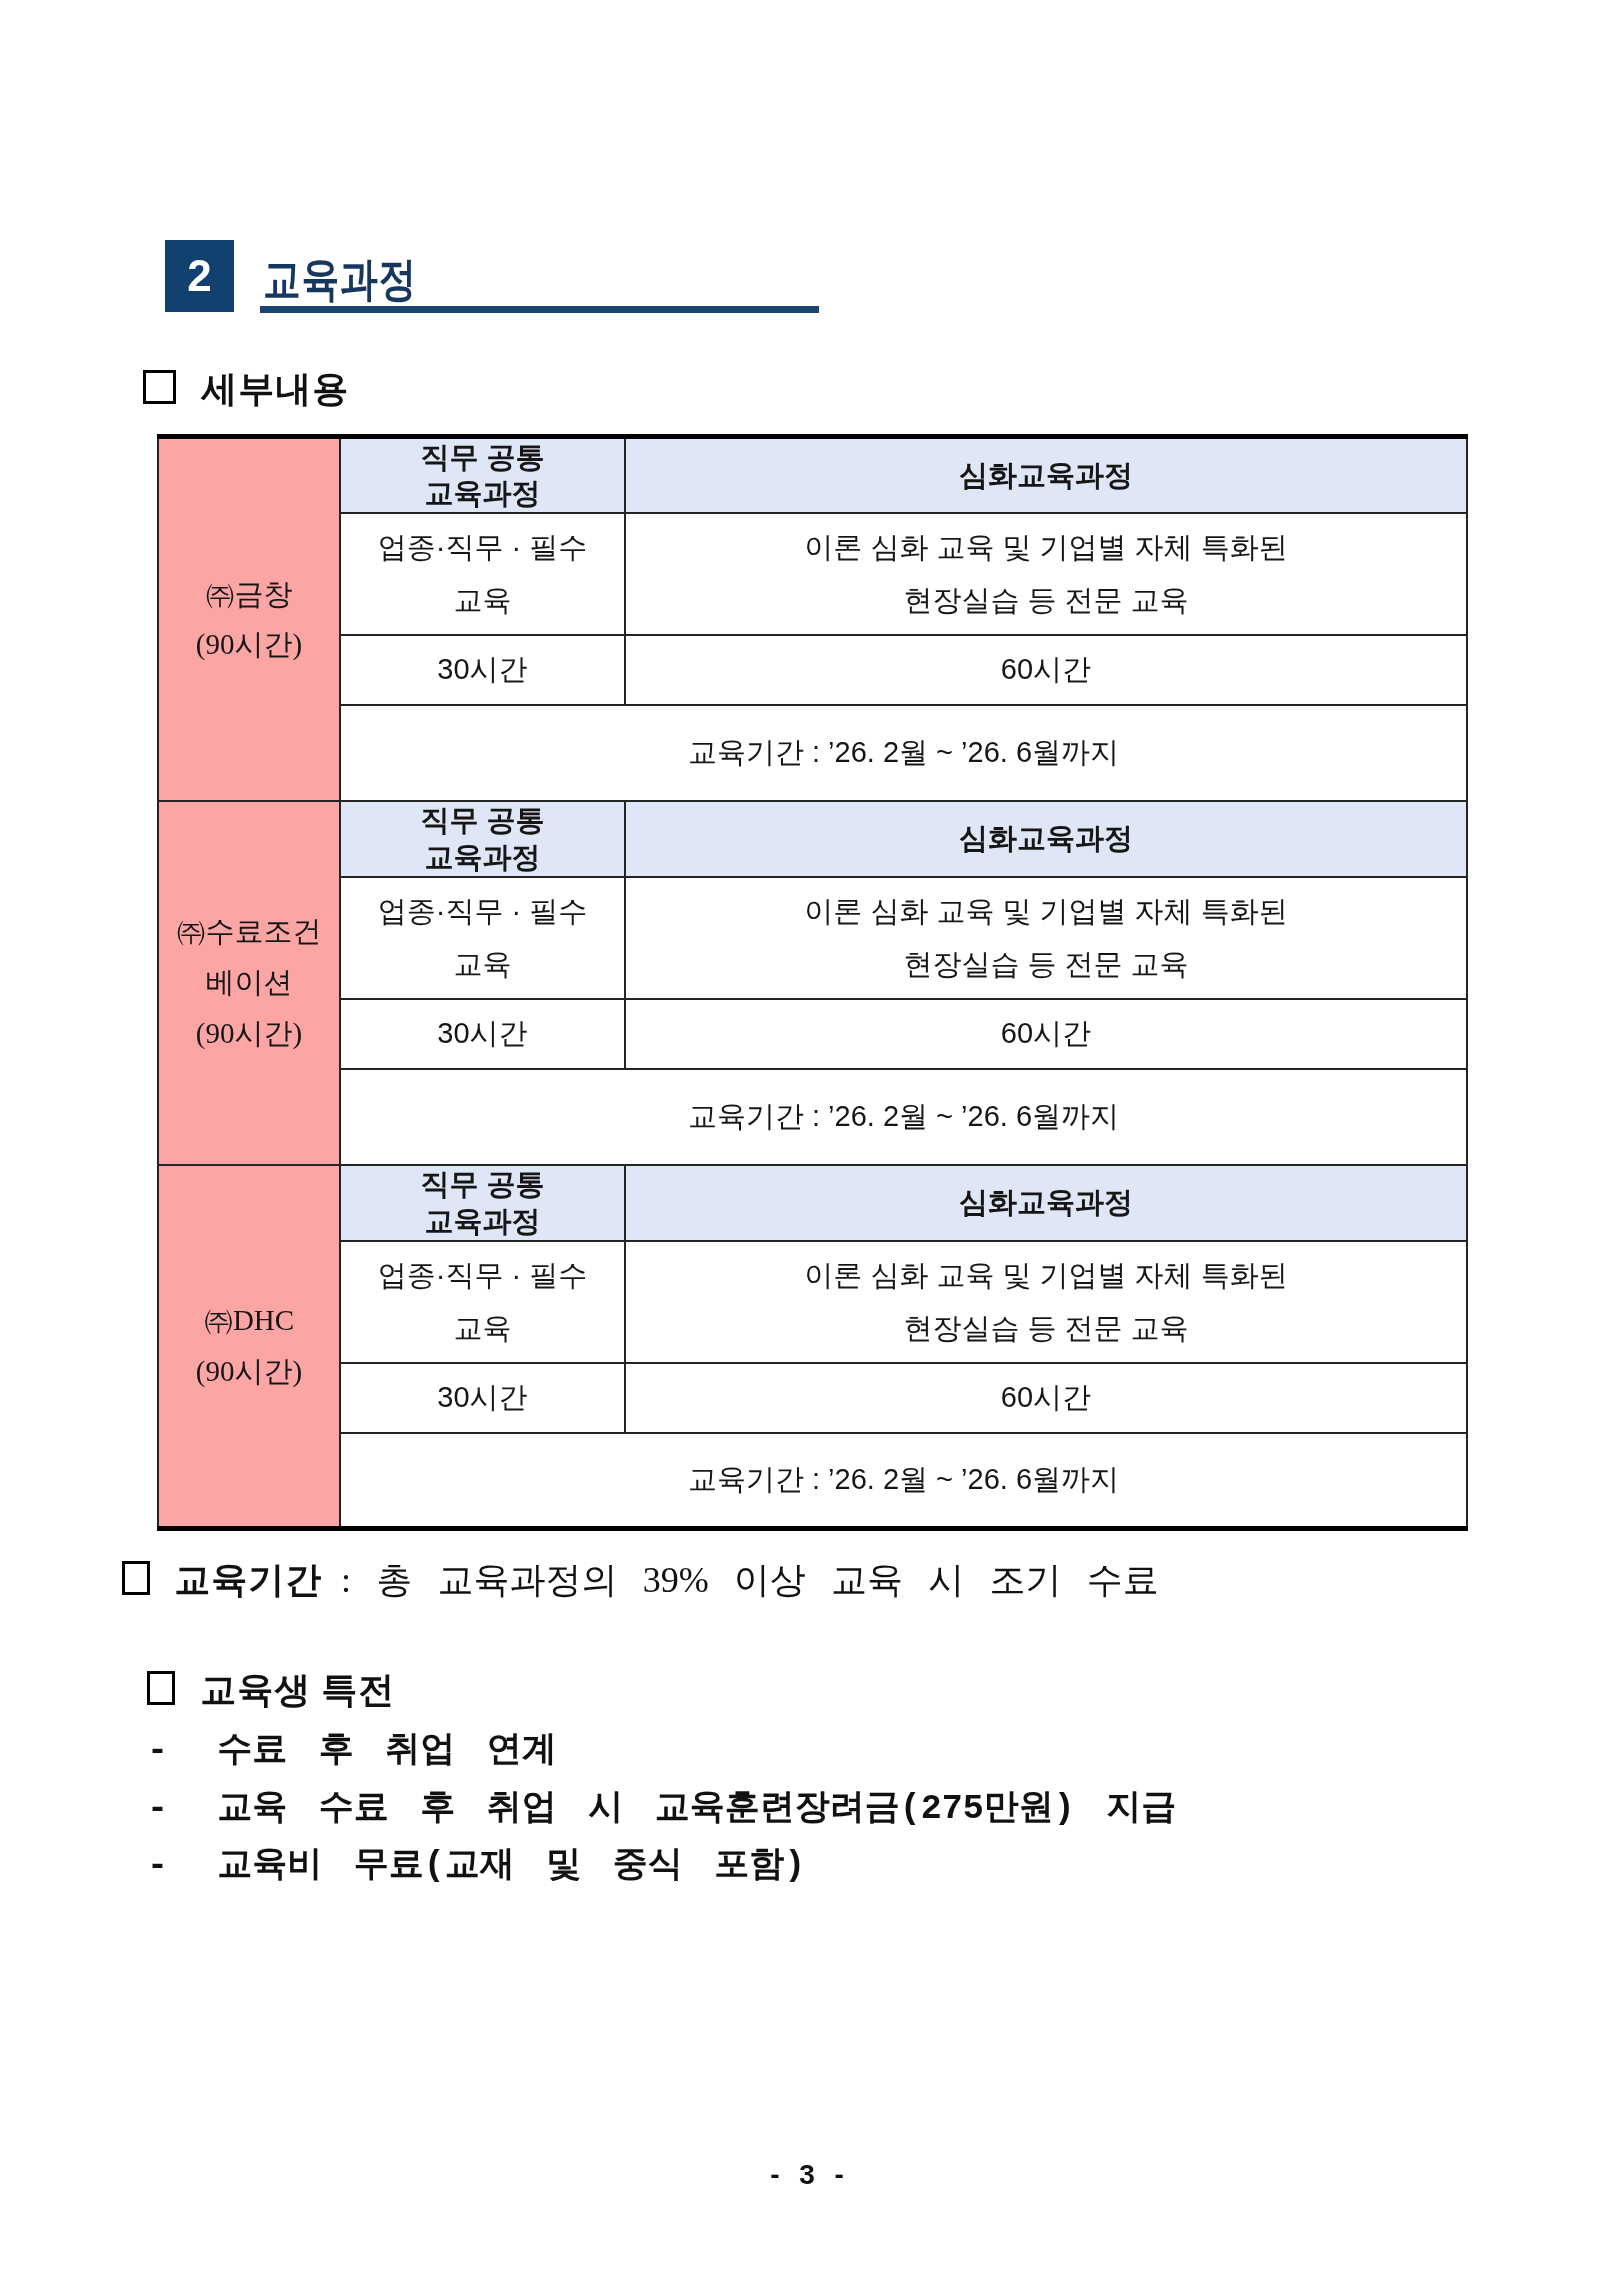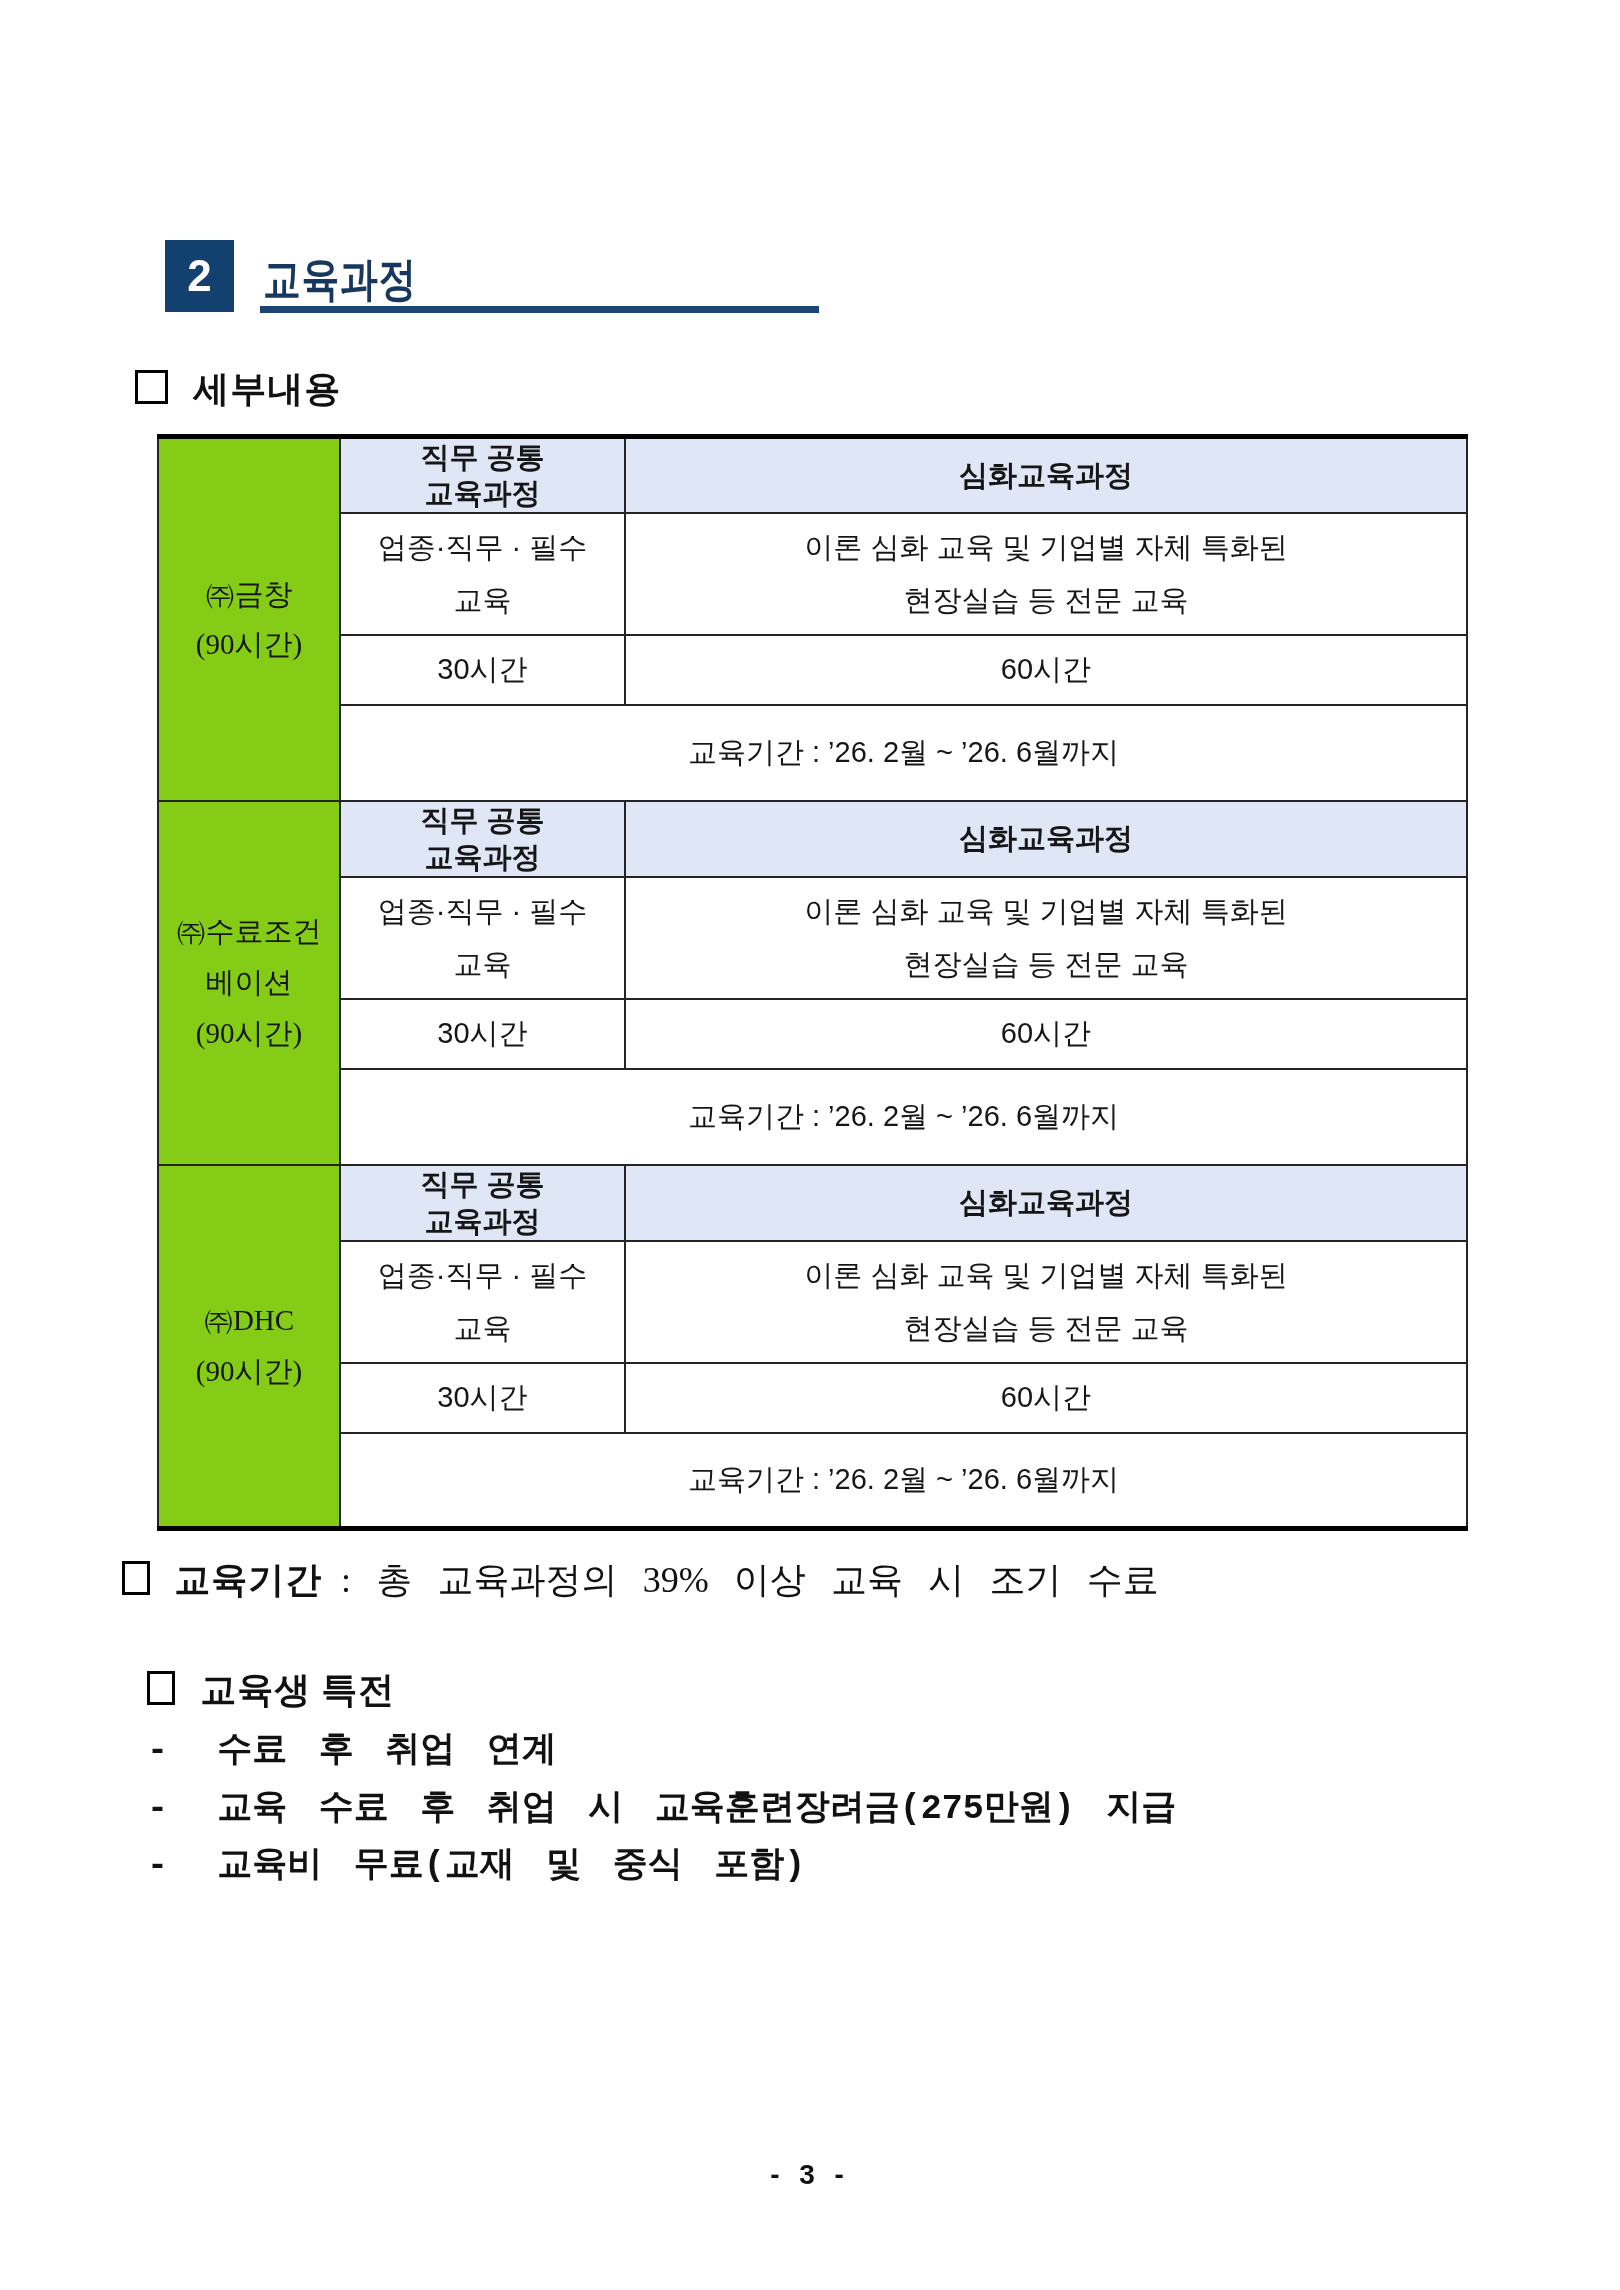--- a/index.html
+++ b/index.html
@@ -22,21 +22,21 @@
     position:absolute;left:260px;top:306px;width:559px;height:6.9px;background:#1b4674;
   }
   
   .sq{
     display:inline-block;border:3.9px solid #000;vertical-align:-2.9px;margin-right:15.7px;
   }
   .sq-details{width:26.5px;height:28px;}
   .sq-small{width:21.6px;height:28px;}
   
   .details-heading{
-    position:absolute;left:135px;top:365px;font-size:36px;font-weight:bold;
+    position:absolute;left:143px;top:365px;font-size:36px;font-weight:bold;
     font-family:"Liberation Serif",serif;letter-spacing:1px;
   }
   .completion-line{
     position:absolute;left:122px;top:1556px;font-size:36px;
     font-family:"Liberation Serif",serif;white-space:nowrap;
   }
   .completion-line .lbl{font-weight:bold;letter-spacing:1px;}
   .completion-line .txt{font-weight:normal;word-spacing:0.45em;margin-left:9.8px;}
   .benefits-heading{
     position:absolute;left:147px;top:1666px;font-size:36px;font-weight:bold;
@@ -54,21 +54,21 @@
     border-collapse:collapse;table-layout:fixed;
     border-top:5.9px solid #000;border-bottom:5.9px solid #000;
   }
   table.edu td{
     border:2px solid #242424;text-align:center;vertical-align:middle;
     padding:0;font-size:29px;color:#161616;
   }
   td.no-left{border-left:none;}
   td.no-right{border-right:none;}
   td.company{
-    background:#84cc16;font-family:"Liberation Serif",serif;font-size:30px;
+    background:#fca5a5;font-family:"Liberation Serif",serif;font-size:30px;
     white-space:pre-line;line-height:1.75;width:182px;
   }
   td.hdr{
     background:#dfe6f5;font-weight:bold;font-size:30px;white-space:pre-line;line-height:1.25;
   }
   td.content{white-space:pre-line;line-height:1.8;}
   tr.r-header{height:76px;}
   tr.r-content{height:122px;margin-left:28px;}
   tr.r-hours{height:70px;}
   tr.r-period{height:96px;}

